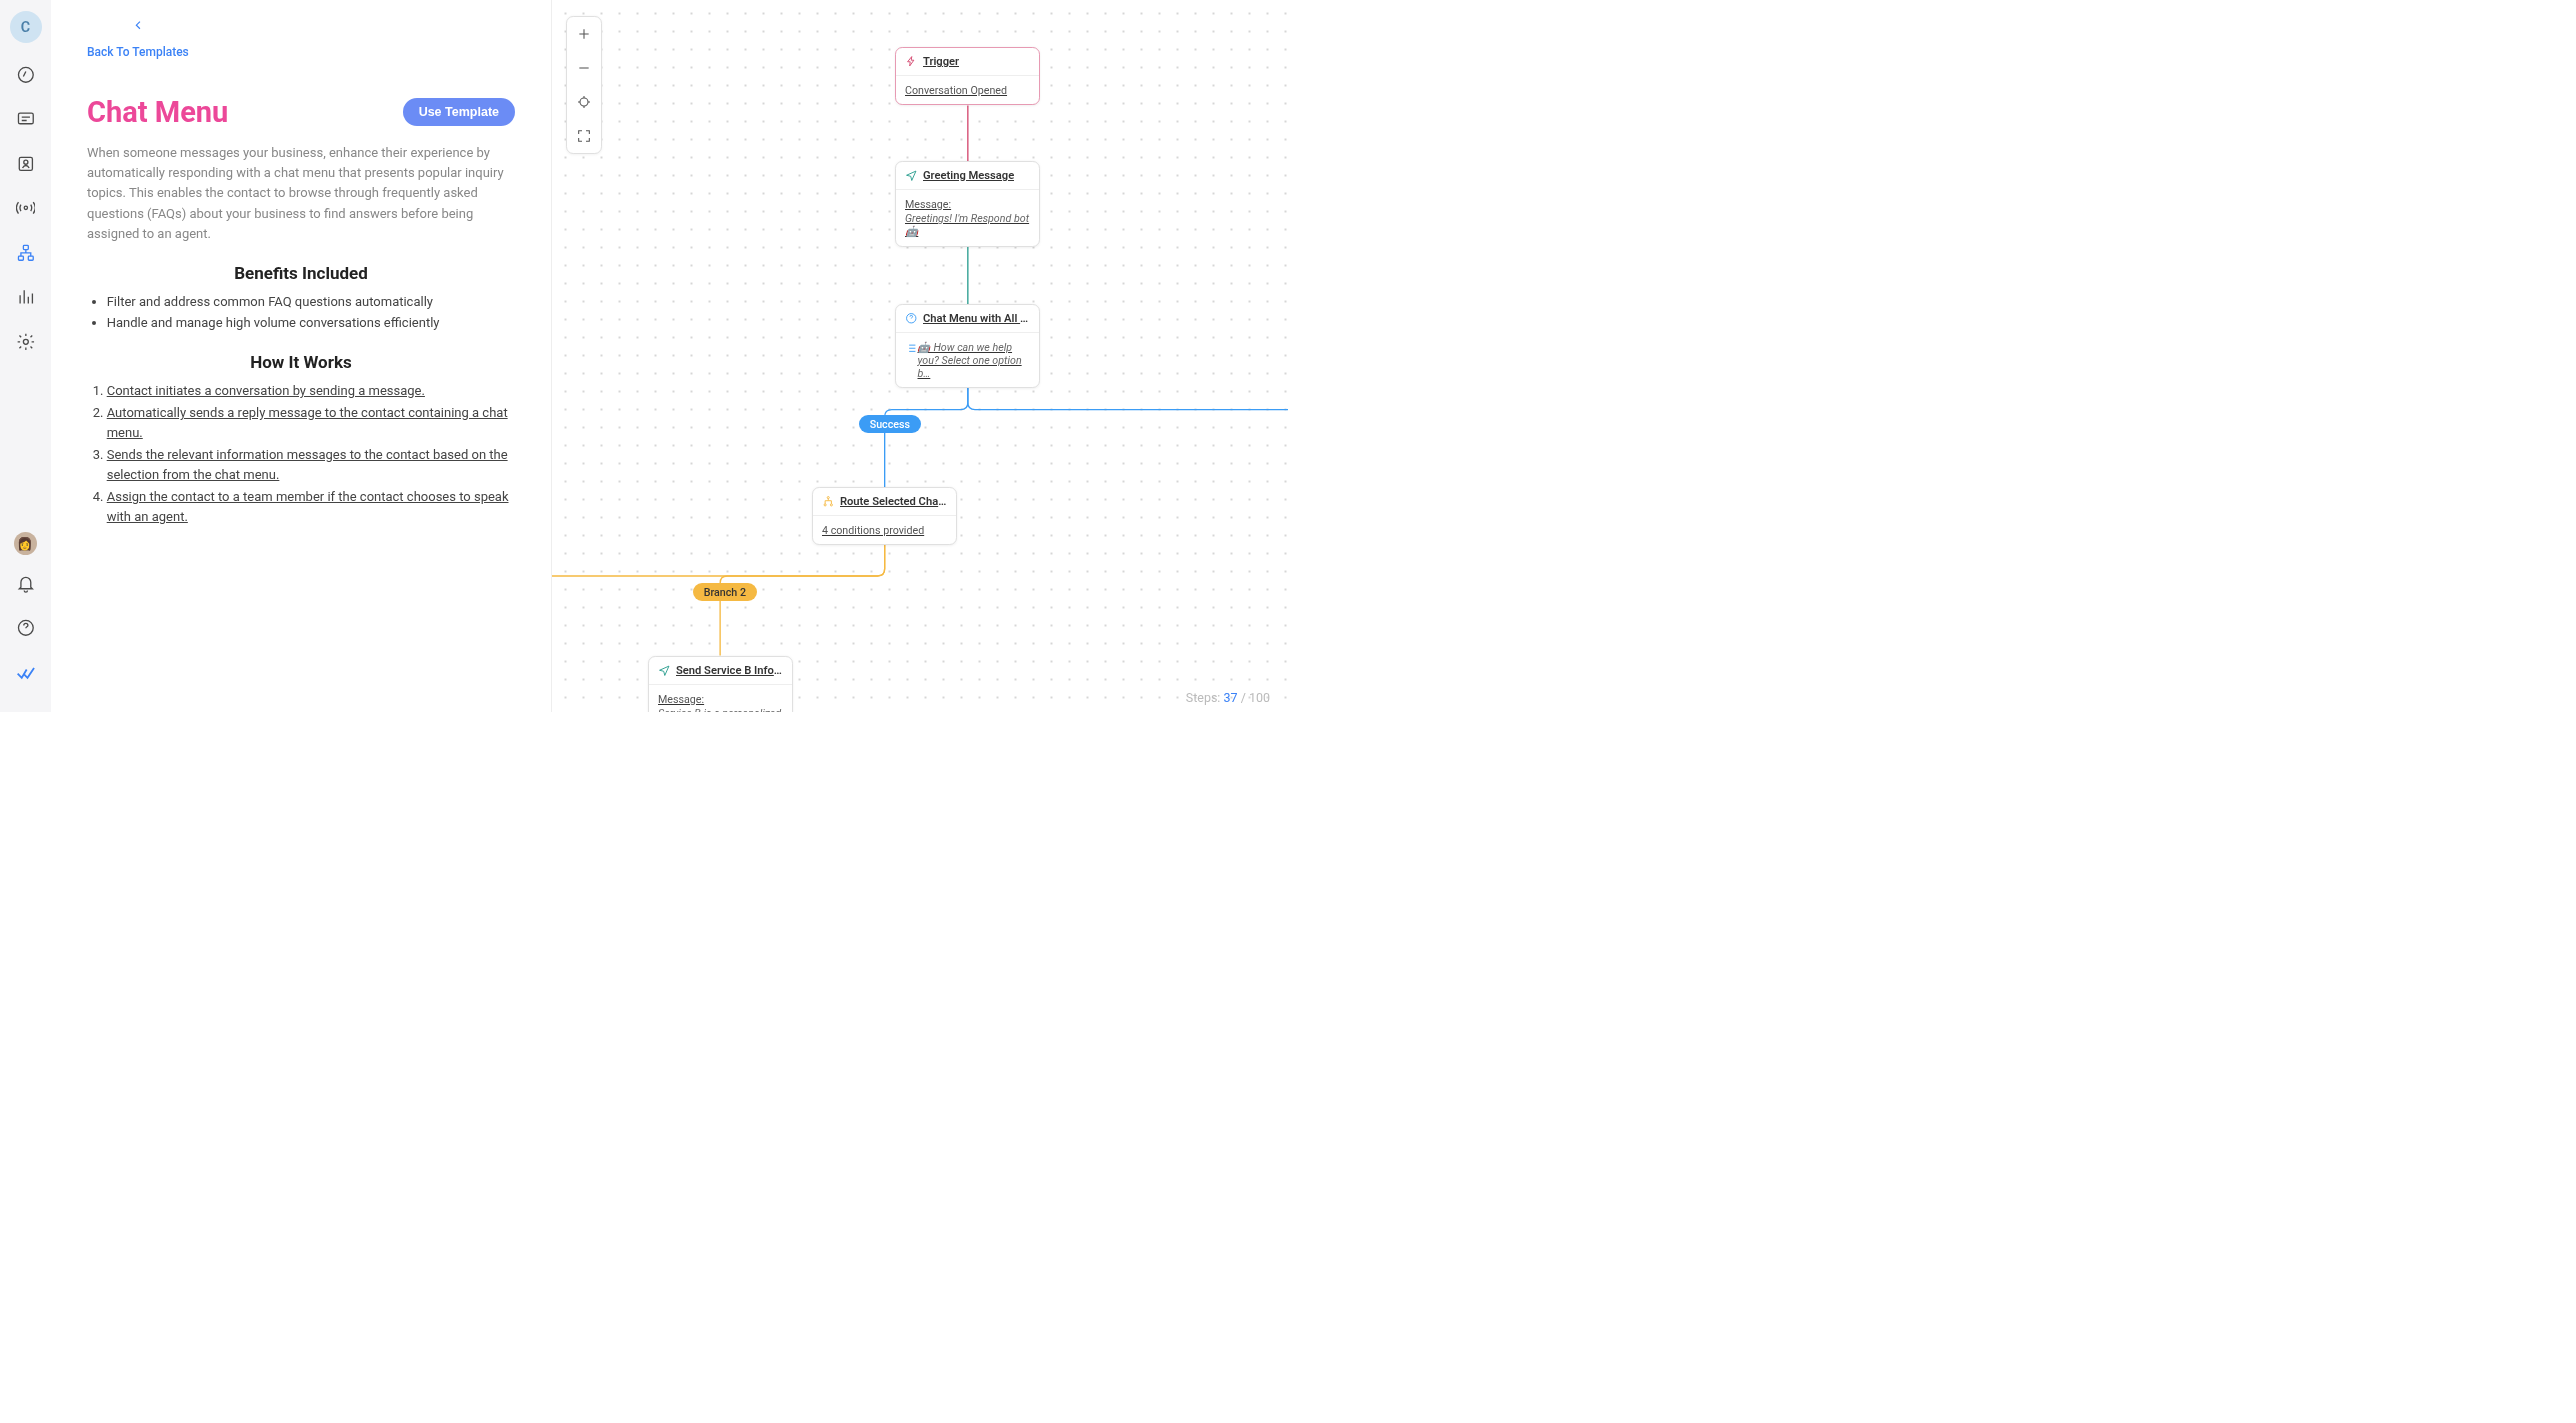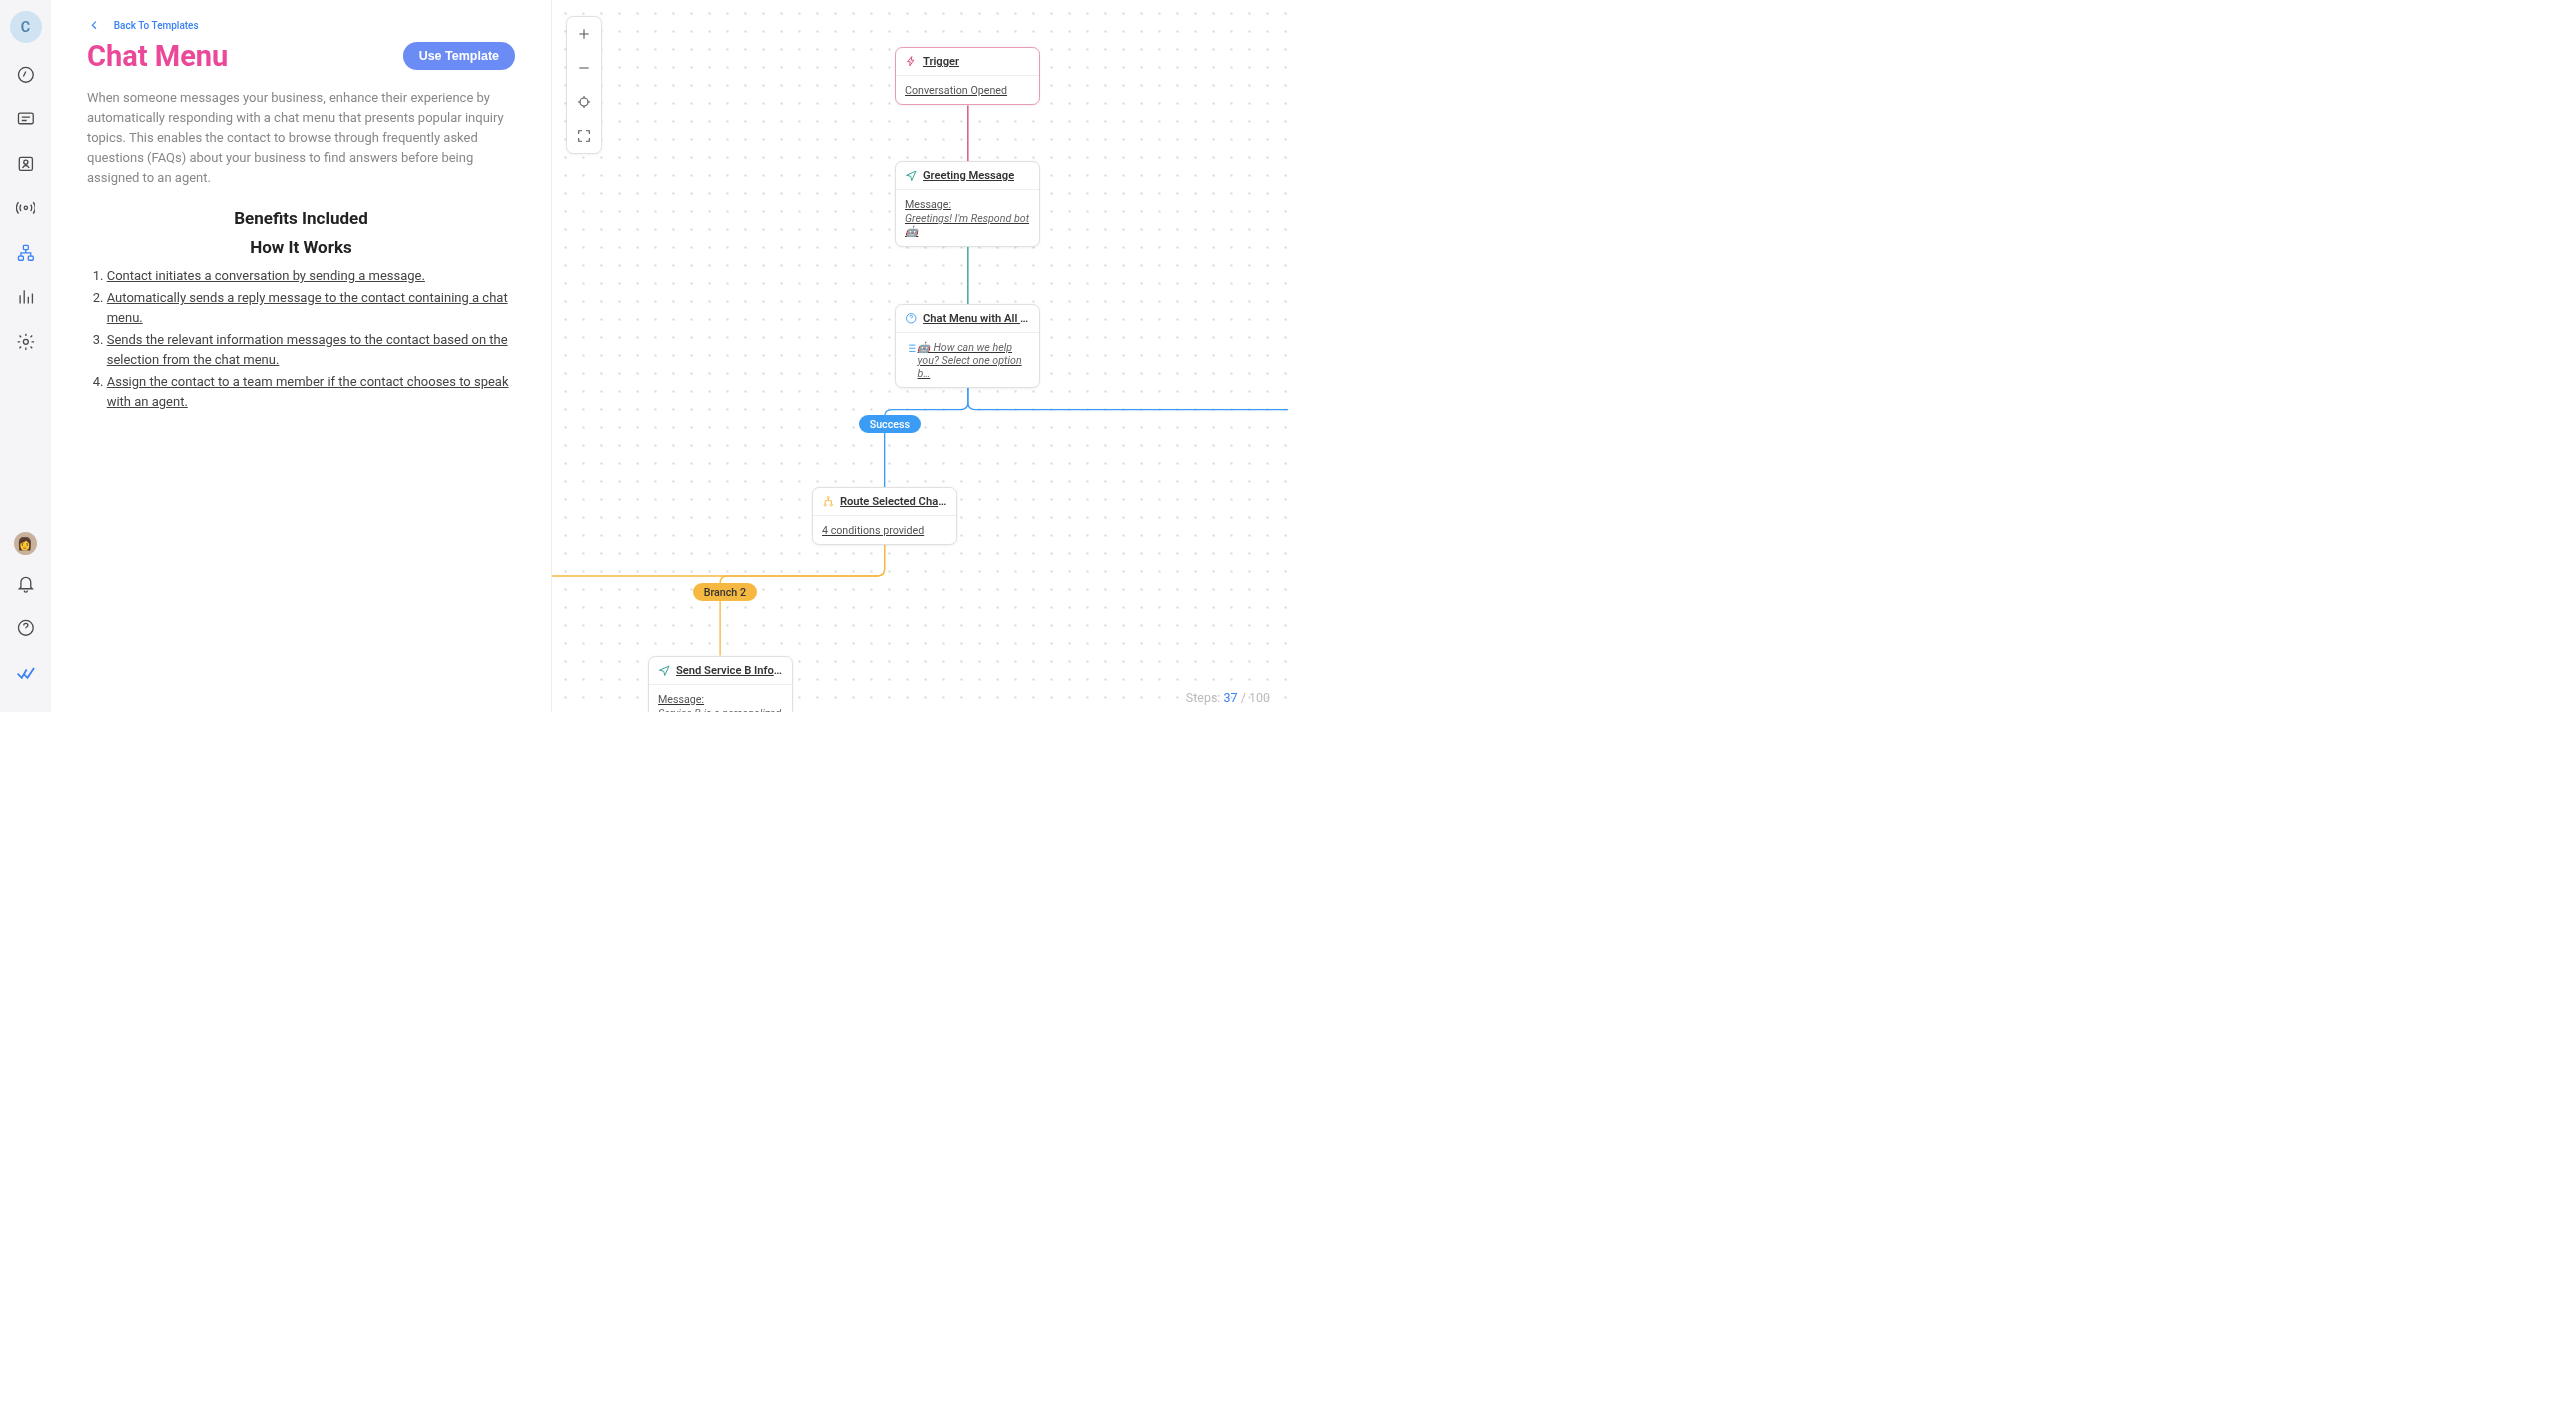--- a/index.html
+++ b/index.html
@@ -9,21 +9,21 @@
 .sidebar { position: absolute; left: 0; top: 0; width: 51px; height: 100%; background: #f5f5f7; display: flex; flex-direction: column; align-items: center; padding-top: 10.7px; }
 .avatar { width: 32px; height: 32px; border-radius: 50%; background: #cfe3f2; color: #4a7fa8; display: flex; align-items: center; justify-content: center; font-weight: 600; font-size: 14.3px; margin-bottom: 16px; }
 .nav-icon { width: 32px; height: 32px; display: flex; align-items: center; justify-content: center; margin-bottom: 12.5px; border-radius: 5.4px; cursor: pointer; color: #4a4a4a; }
 .nav-icon svg { width: 19.7px; height: 19.7px; stroke: currentColor; fill: none; stroke-width: 1.6; }
 .nav-icon.active { color: #3b82f6; }
 .sidebar-bottom { margin-top: auto; margin-bottom: 10.7px; display: flex; flex-direction: column; align-items: center; }
 .user-avatar { width: 23px; height: 23px; border-radius: 50%; background: #c8b29e; margin-bottom: 12.5px; overflow: hidden; display: flex; align-items: center; justify-content: center; font-size: 12.5px; }
 
 
 .content-panel { position: absolute; left: 51px; top: 0; width: 501px; height: 100%; background: #fff; padding: 18px 36px 18px 36px; overflow-y: auto; border-right: 0.9px solid #eee; }
-.back-link { color: #3b82f6; font-size: 10px; font-weight: 500; display: inline-flex; align-items: center; gap: 12.5px; cursor: pointer; margin-bottom: 7px; }
+.back-link { color: #3b82f6; font-size: 12px; font-weight: 500; display: inline-flex; align-items: center; gap: 12.5px; cursor: pointer; margin-bottom: 36px; flex-direction: column; }
 .back-link svg { width: 14.3px; height: 14.3px; stroke: #3b82f6; fill: none; stroke-width: 2; }
 .title-row { display: flex; align-items: center; justify-content: space-between; margin-bottom: 14.3px; }
 .page-title { font-size: 29px; font-weight: 700; color: #ec4899; }
 .use-btn { background: #6b8cf5; color: #fff; padding: 7.2px 16px; border-radius: 18px; font-size: 12.5px; font-weight: 600; border: none; cursor: pointer; }
 .description { color: #888; font-size: 13px; line-height: 1.55; margin-bottom: 19.7px; }
 .section-heading { font-size: 17px; font-weight: 700; color: #222; margin-bottom: 9px; text-align: center; }
 ul.benefits { list-style: disc; padding-left: 19.7px; margin-bottom: 18px; }
 ul.benefits li { color: #444; font-size: 13px; line-height: 1.6; }
 ol.how { list-style: decimal; padding-left: 19.7px; }
 ol.how li { color: #444; font-size: 13px; line-height: 1.55; margin-bottom: 1.8px; text-decoration: underline; }
@@ -137,20 +137,24 @@
         <path d="M15 6l-6 6 6 6"></path>
       </svg>
     <span>Back To Templates</span>
   </div>
   <div class="title-row">
     <h1 class="page-title">Chat Menu</h1>
     <button class="use-btn">Use Template</button>
   </div>
   <p class="description">When someone messages your business, enhance their experience by automatically responding with a chat menu that presents popular inquiry topics. This enables the contact to browse through frequently asked questions (FAQs) about your business to find answers before being assigned to an agent.</p>
   <h3 class="section-heading">Benefits Included</h3>
+  <ul class="benefits">
+    <li>Filter and address common FAQ questions automatically</li>
+    <li>Handle and manage high volume conversations efficiently</li>
+  </ul>
   <h3 class="section-heading">How It Works</h3>
   <ol class="how">
     <li>Contact initiates a conversation by sending a message.</li>
     <li>Automatically sends a reply message to the contact containing a chat menu.</li>
     <li>Sends the relevant information messages to the contact based on the selection from the chat menu.</li>
     <li>Assign the contact to a team member if the contact chooses to speak with an agent.</li>
   </ol>
 </div>
 
 <div class="canvas">

